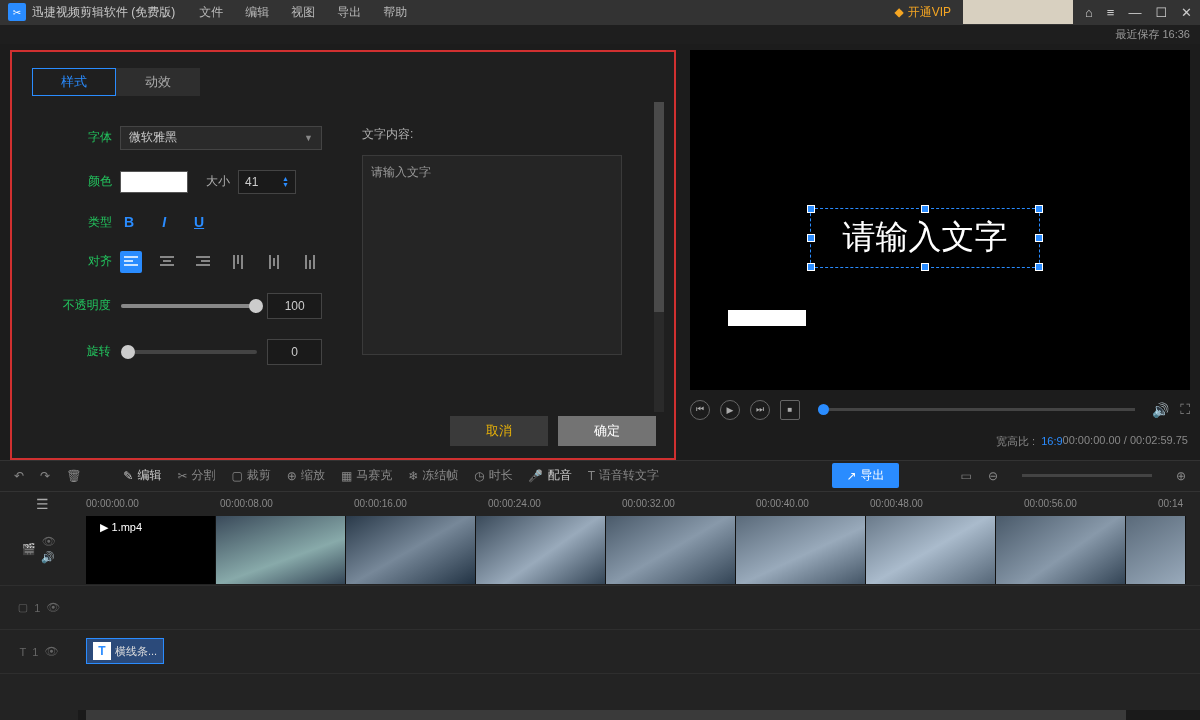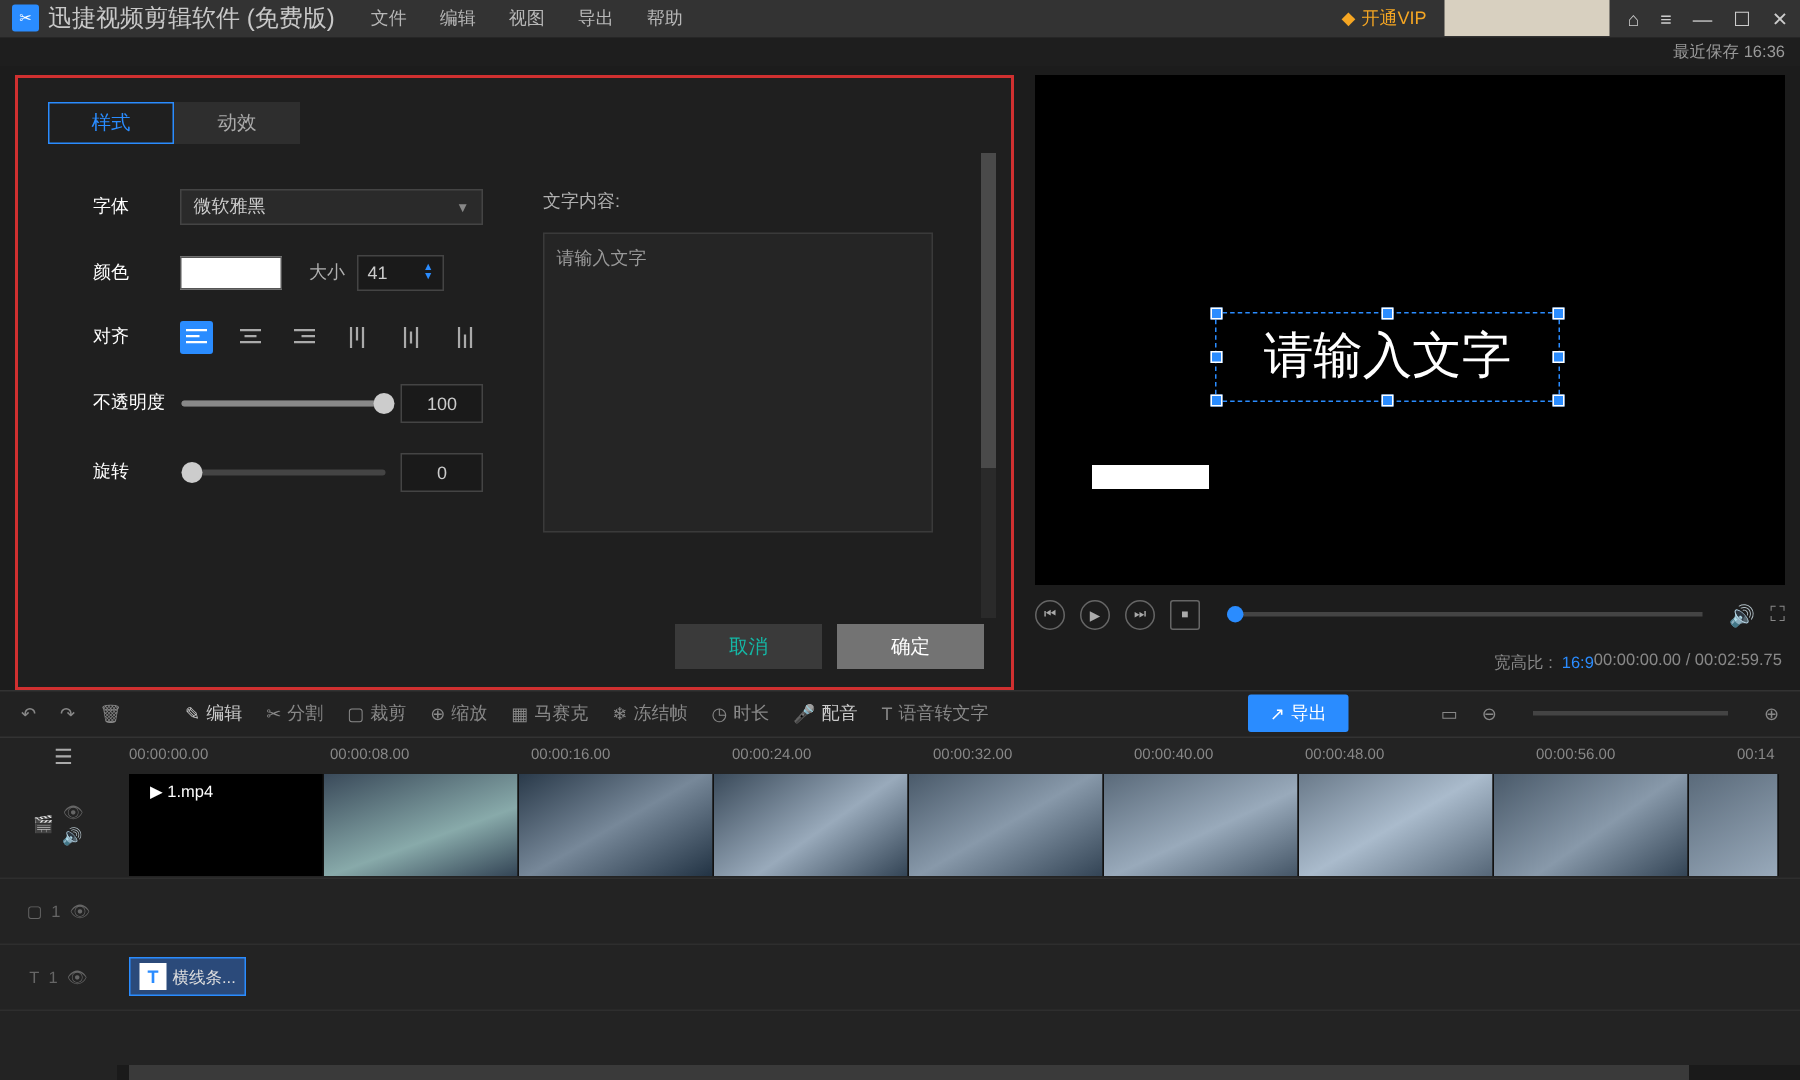--- a/index.html
+++ b/index.html
@@ -2,21 +2,21 @@
 <html><head>
 <meta charset="utf-8">
 <style>
 *{box-sizing:border-box;margin:0;padding:0;font-family:"Microsoft YaHei",sans-serif;user-select:none}
 body{background:#1a1a1a;color:#ccc;font-size:12px;overflow:hidden;width:1200px;height:720px}
 .app{width:1200px;height:720px;display:flex;flex-direction:column;background:#2b2b2b}
 
 
 .titlebar{height:28px;background:#333;display:flex;align-items:center;padding:0 8px;gap:6px}
 .logo{width:18px;height:18px;background:#2a8cff;border-radius:2px;display:flex;align-items:center;justify-content:center;font-size:10px;color:#fff}
-.titlebar-title{font-size:16px;color:#c8c8c8}
+.titlebar-title{font-size:12px;color:#c8c8c8}
 .menu{display:flex;gap:22px;margin-left:18px;font-size:12px;color:#b8b8b8}
 .menu span{cursor:pointer}
 .titlebar-right{margin-left:auto;display:flex;align-items:center;gap:12px}
 .vip{color:#f5a623;font-size:12px;display:flex;align-items:center;gap:4px}
 .thumb{width:110px;height:24px;background:#d8d0c0}
 .win-btns{display:flex;gap:14px;font-size:13px;color:#ccc}
 .win-btns span{cursor:pointer}
 
 
 .saverow{height:20px;background:#1e1e1e;text-align:right;padding:2px 10px;font-size:11px;color:#999}
@@ -24,21 +24,21 @@
 
 .main{flex:1;display:flex;background:#1c1c1c}
 .dialog{width:668px;height:410px;border:2px solid #d03030;background:#1f1f1f;margin:6px 0 0 10px;position:relative;display:flex;flex-direction:column}
 .tabs{display:flex;padding:16px 0 0 20px;gap:0}
 .tab{width:84px;height:28px;display:flex;align-items:center;justify-content:center;font-size:13px;color:#aaa;cursor:pointer}
 .tab.active{border:1px solid #2a8cff;color:#2a8cff}
 .tab.inactive{background:#2e2e2e}
 .panel{display:flex;padding:30px 24px 0 50px;gap:40px}
 .col1{width:260px}
 .row{display:flex;align-items:center;margin-bottom:20px;gap:8px}
-.lbl{width:50px;font-size:12px;color:#ffffff;text-align:left}
+.lbl{width:50px;font-size:12px;color:#22c55e;text-align:right}
 .select{flex:1;height:24px;background:#2a2a2a;border:1px solid #444;display:flex;align-items:center;justify-content:space-between;padding:0 8px;font-size:12px;color:#ccc}
 .tri{font-size:9px;color:#888}
 .colorbox{width:68px;height:22px;background:#fff;border:1px solid #555}
 .lbl2{font-size:12px;color:#b0b0b0;margin-left:10px}
 .spin{width:58px;height:24px;background:#1a1a1a;border:1px solid #444;display:flex;align-items:center;padding:0 6px;justify-content:space-between;font-size:12px}
 .spin-arrows{display:flex;flex-direction:column;font-size:7px;color:#2a8cff;line-height:6px}
 .biu{display:flex;gap:28px;margin-left:4px}
 .biu span{color:#2a8cff;font-weight:bold;font-size:14px;cursor:pointer}
 .biu .i{font-style:italic}
 .biu .u{text-decoration:underline}
@@ -51,21 +51,21 @@
 .slider-fill{position:absolute;height:4px;background:#888;border-radius:2px}
 .slider-thumb{position:absolute;width:14px;height:14px;background:#ccc;border-radius:50%;top:-5px}
 .valbox{width:56px;height:26px;border:1px solid #444;background:#1a1a1a;display:flex;align-items:center;justify-content:center;font-size:12px}
 .col2{flex:1}
 .col2-lbl{font-size:12px;color:#b0b0b0;margin-bottom:12px}
 .textarea{width:260px;height:200px;background:#252525;border:1px solid #3a3a3a;padding:8px;font-size:12px;color:#999;position:relative}
 .dlg-scroll{position:absolute;right:10px;top:50px;width:10px;height:310px;background:#2a2a2a}
 .dlg-scroll-thumb{width:10px;height:210px;background:#4a4a4a}
 .dlg-btns{position:absolute;bottom:12px;right:18px;display:flex;gap:10px}
 .btn{width:98px;height:30px;display:flex;align-items:center;justify-content:center;font-size:13px;cursor:pointer}
-.btn.cancel{background:#3a3a3a;color:#14b8a6}
+.btn.cancel{background:#3a3a3a;color:#eab308}
 .btn.ok{background:#737373;color:#fff}
 
 
 .preview-pane{flex:1;display:flex;flex-direction:column;padding:6px 10px 0 14px}
 .preview{width:500px;height:340px;background:#000;position:relative}
 .textbox{position:absolute;left:120px;top:158px;width:230px;height:60px;border:1px dashed #2a8cff;display:flex;align-items:center;justify-content:center}
 .textbox-text{font-size:33px;color:#fff;font-family:"Microsoft YaHei"}
 .handle{position:absolute;width:8px;height:8px;background:#2a8cff;border:1px solid #fff}
 .h-tl{left:-4px;top:-4px}.h-tm{left:50%;top:-4px;margin-left:-4px}.h-tr{right:-4px;top:-4px}
 .h-ml{left:-4px;top:50%;margin-top:-4px}.h-mr{right:-4px;top:50%;margin-top:-4px}
@@ -156,20 +156,28 @@
           <div class="row">
             <div class="lbl">颜色</div>
             <div class="colorbox"></div>
             <div class="lbl2">大小</div>
             <div class="spin">
               <span>41</span>
               <div class="spin-arrows">
                   <span>▲</span>
                   <span>▼</span>
                 </div>
+            </div>
+          </div>
+          <div class="row">
+            <div class="lbl">类型</div>
+            <div class="biu">
+              <span>B</span>
+              <span class="i">I</span>
+              <span class="u">U</span>
             </div>
           </div>
           <div class="row">
             <div class="lbl">对齐</div>
             <div class="aligns">
               <div class="align active">
                   <svg width="14" height="12">
                     <path d="M0 1h14M0 5h9M0 9h14" stroke="#fff" stroke-width="1.5"></path>
                   </svg>
                 </div>

